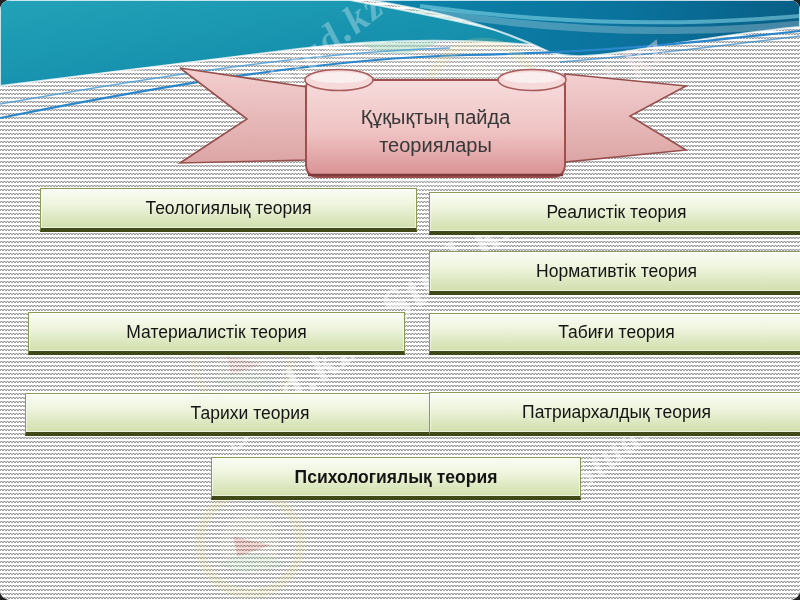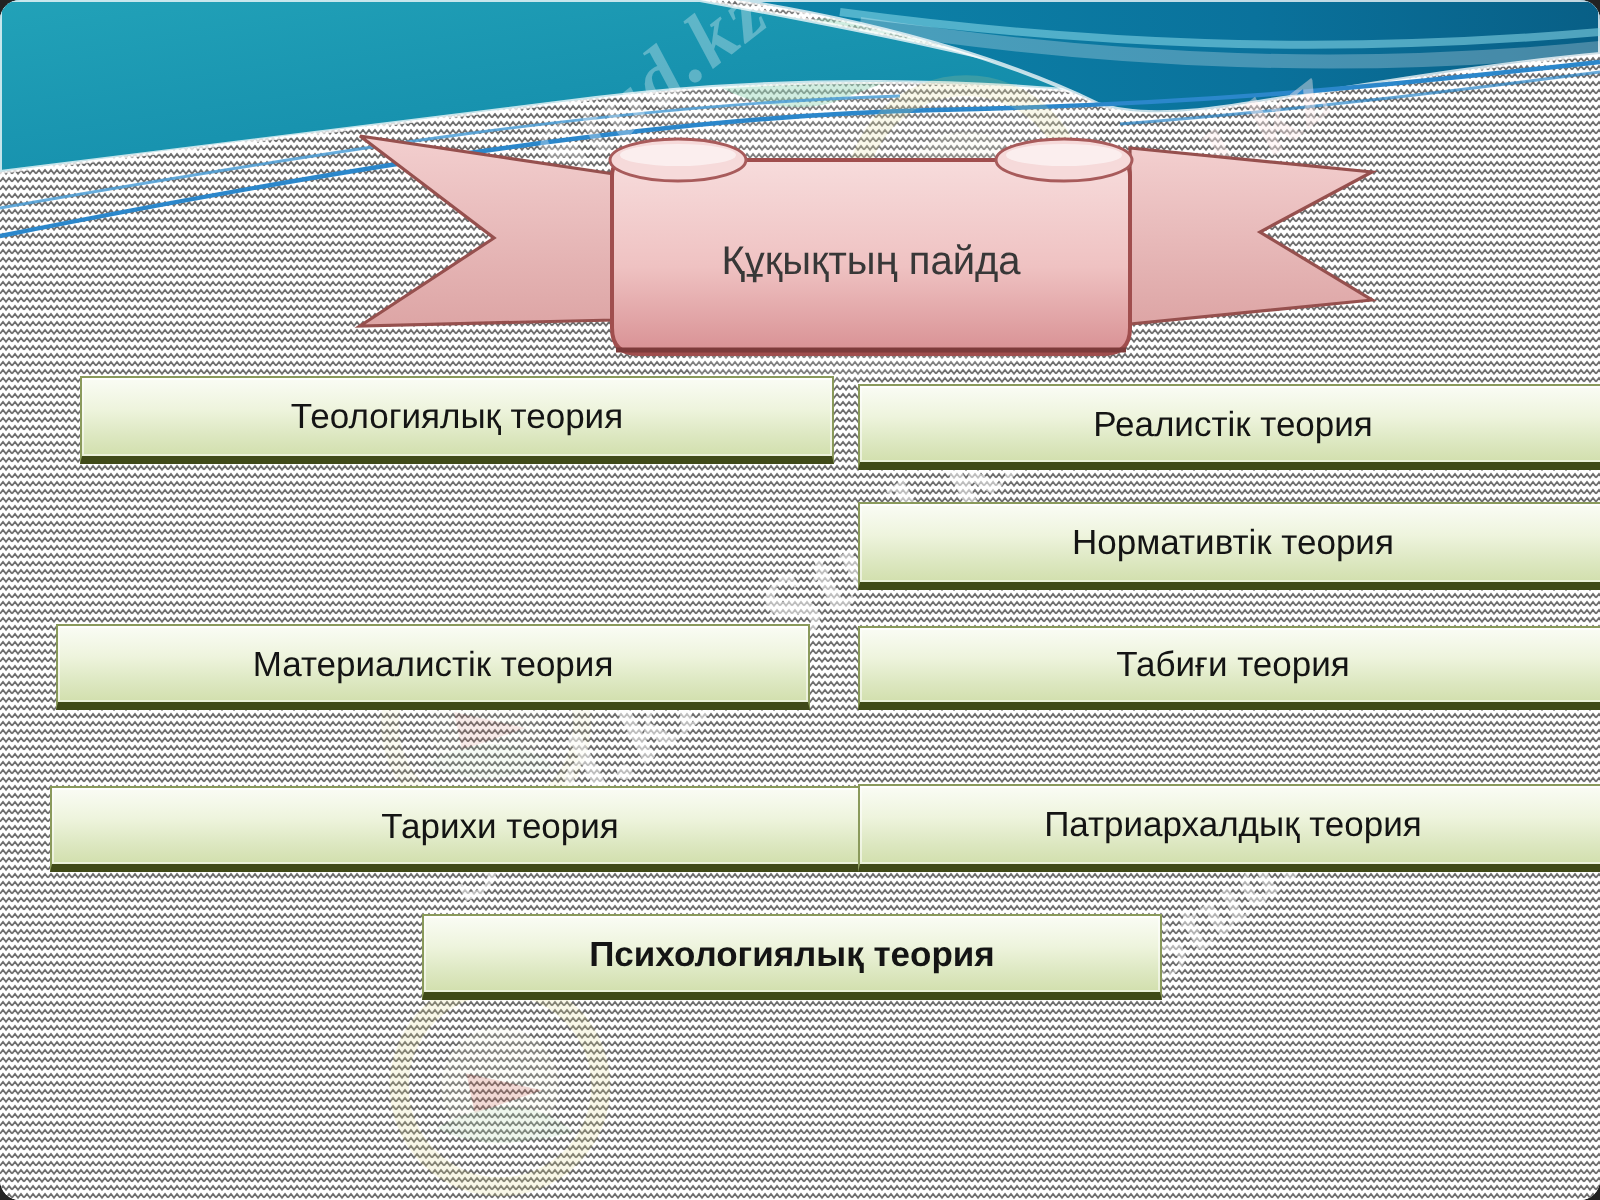--- a/index.html
+++ b/index.html
@@ -117,20 +117,21 @@
     <path d="M306,88 Q306,80 314,80 H557 Q565,80 565,88 V164 Q565,177 552,177 H319 Q306,177 306,164 Z" fill="url(#bodyG)" stroke="#a04e4e" stroke-width="2"></path>
     <path d="M308,175 H563" stroke="#7d3b3b" stroke-width="2.5"></path>
     <ellipse cx="339" cy="80" rx="34" ry="10.5" fill="#f6dada" stroke="#a85b5b" stroke-width="1.5"></ellipse>
     <ellipse cx="339" cy="77.5" rx="29" ry="5.5" fill="rgba(255,255,255,0.55)"></ellipse>
     <ellipse cx="532" cy="80" rx="34" ry="10.5" fill="#f6dada" stroke="#a85b5b" stroke-width="1.5"></ellipse>
     <ellipse cx="532" cy="77.5" rx="29" ry="5.5" fill="rgba(255,255,255,0.55)"></ellipse>
   </svg>
 
   <div class="title-text">
     <span>Құқықтың пайда</span>
+    <span>теориялары</span>
   </div>
 
   <div class="box bL1">Теологиялық теория</div>
   <div class="box bL3">Материалистік теория</div>
   <div class="box bL4">Тарихи теория</div>
   <div class="box bR1">Реалистік теория</div>
   <div class="box bR2">Нормативтік теория</div>
   <div class="box bR3">Табиғи теория</div>
   <div class="box bR4">Патриархалдық теория</div>
   <div class="box bB">Психологиялық теория</div>

